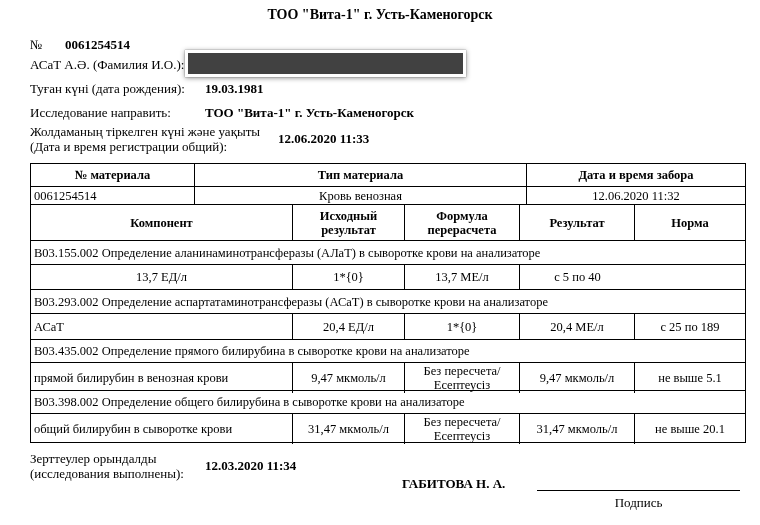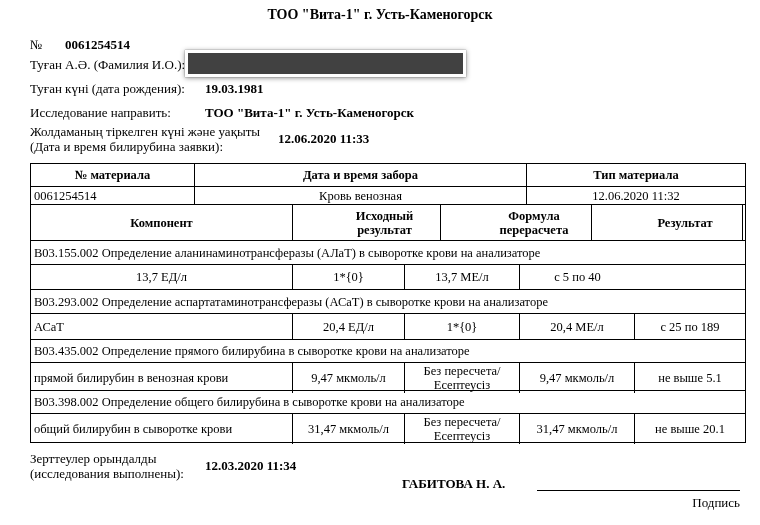--- a/index.html
+++ b/index.html
@@ -27,53 +27,53 @@
   .row:last-child { border-bottom:none; }
   .mat-cols { grid-template-columns:164px 332px auto; }
   .res-cols { grid-template-columns:262px 112px 115px 115px auto; }
   .cat-cols { grid-template-columns:auto; }
   .cell {
     display:flex; align-items:center; justify-content:center; text-align:center;
     border-right:1.5px solid #000; padding:1px 3px;
   }
   .cell:last-child { border-right:none; }
   .cell.left { justify-content:flex-start; text-align:left; }
-  .h23 { height:23px; } .h18 { height:18px; } .h36 { height:36px;gap:36px; }
+  .h23 { height:23px; } .h18 { height:18px; } .h36 { height:36px; }
   .h24 { height:24px; } .h25 { height:25px; } .h26 { height:26px; } .h28 { height:28px; }
 
   .sig-line { position:absolute; left:537px; top:490px; width:203px; border-top:1.5px solid #000; }
 </style>
 </head>
 <body>
 
 <div class="page">
 
   <div class="abs title">ТОО "Вита-1" г. Усть-Каменогорск</div>
 
   <div class="abs" style="left:30px; top:37px;">№</div>
   <div class="abs b" style="left:65px; top:37px;">0061254514</div>
 
-  <div class="abs" style="left:30px; top:57px;">Туған А.Ә. (Фамилия И.О.):</div>
+  <div class="abs" style="left:30px; top:57px;">АСаТ А.Ә. (Фамилия И.О.):</div>
   <div class="redaction"></div>
 
   <div class="abs" style="left:30px; top:81px;text-align:center;">Туған күні (дата рождения):</div>
   <div class="abs b" style="left:205px; top:81px;">19.03.1981</div>
 
   <div class="abs" style="left:30px; top:105px;">Исследование направить:</div>
   <div class="abs b" style="left:205px; top:105px;">ТОО "Вита-1" г. Усть-Каменогорск</div>
 
   <div class="abs" style="left:30px; top:124px;">Жолдаманың тіркелген күні және уақыты</div>
-  <div class="abs" style="left:30px; top:139px;">(Дата и время билирубина заявки):</div>
+  <div class="abs" style="left:30px; top:139px;">(Дата и время регистрации общий):</div>
   <div class="abs b" style="left:278px; top:131px;">12.06.2020 11:33</div>
 
   <div class="doc-table">
     <div class="row mat-cols h23">
       <div class="cell b">№ материала</div>
+      <div class="cell b">Тип материала</div>
       <div class="cell b">Дата и время забора</div>
-      <div class="cell b">Тип материала</div>
     </div>
     <div class="row mat-cols h18">
       <div class="cell left">0061254514</div>
       <div class="cell">Кровь венозная</div>
       <div class="cell">12.06.2020 11:32</div>
     </div>
     <div class="row res-cols h36">
       <div class="cell b" style="white-space:normal;">Компонент</div>
       <div class="cell b" style="white-space:normal;">Исходный результат</div>
       <div class="cell b" style="white-space:normal;text-align:center;">Формула перерасчета</div>
@@ -124,15 +124,15 @@
       <div class="cell">не выше 20.1</div>
     </div>
   </div>
 
   <div class="abs" style="left:30px; top:466px;">(исследования выполнены):</div>
   <div class="abs" style="left:30px; top:451px;">Зерттеулер орындалды</div>
   <div class="abs b" style="left:205px; top:458px;">12.03.2020 11:34</div>
 
   <div class="abs b" style="left:402px; top:476px;">ГАБИТОВА Н. А.</div>
   <div class="sig-line"></div>
-  <div class="abs" style="left:537px; top:495px; width:203px; text-align:right;">Подпись</div>
+  <div class="abs" style="left:537px; top:495px; width:203px; text-align:center;">Подпись</div>
 
 </div>
 
 </body></html>

